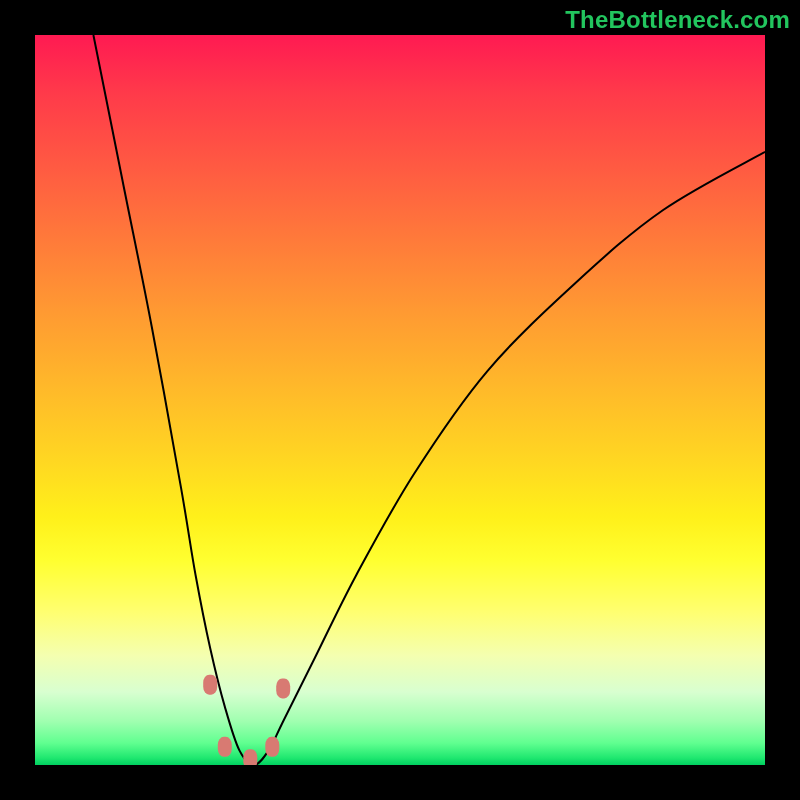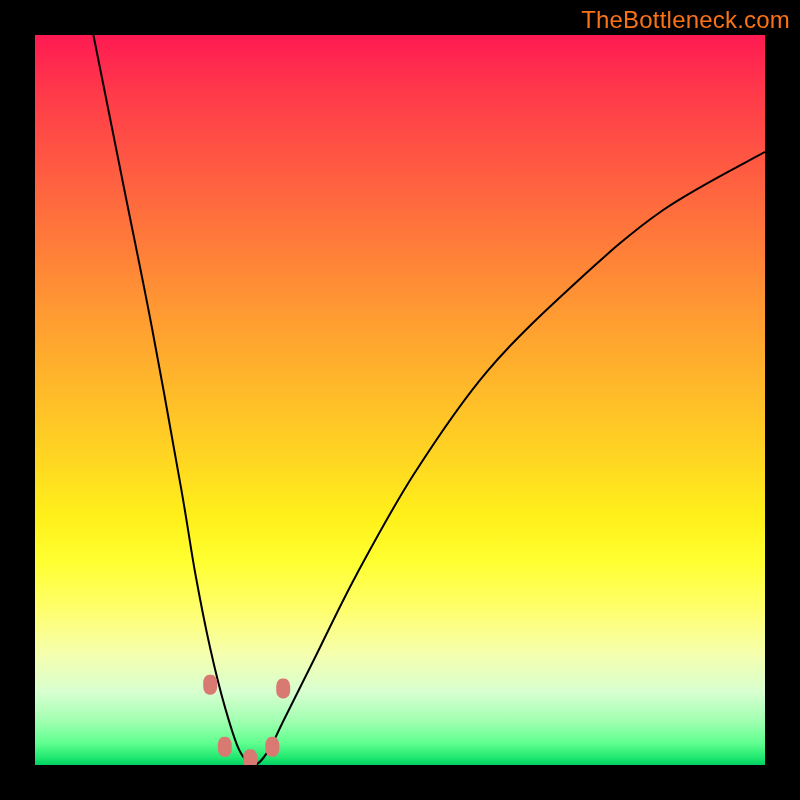--- a/index.html
+++ b/index.html
@@ -40,23 +40,23 @@
       #d8ffd0 90%,
       #a0ffb0 94%,
       #60ff90 97%,
       #20e870 99%,
       #00d060 100%);
   }
   .watermark {
     position: absolute;
     top: 6px;
     right: 10px;
-    color: #f97316;
+    color: #22c55e;
     font-size: 24px;
-    font-weight: 400;
+    font-weight: 700;
     letter-spacing: 0.2px;
   }
   svg.curve {
     position: absolute;
     top: 0;
     left: 0;
     width: 730px;
     height: 730px;
   }
   .curve-path {

